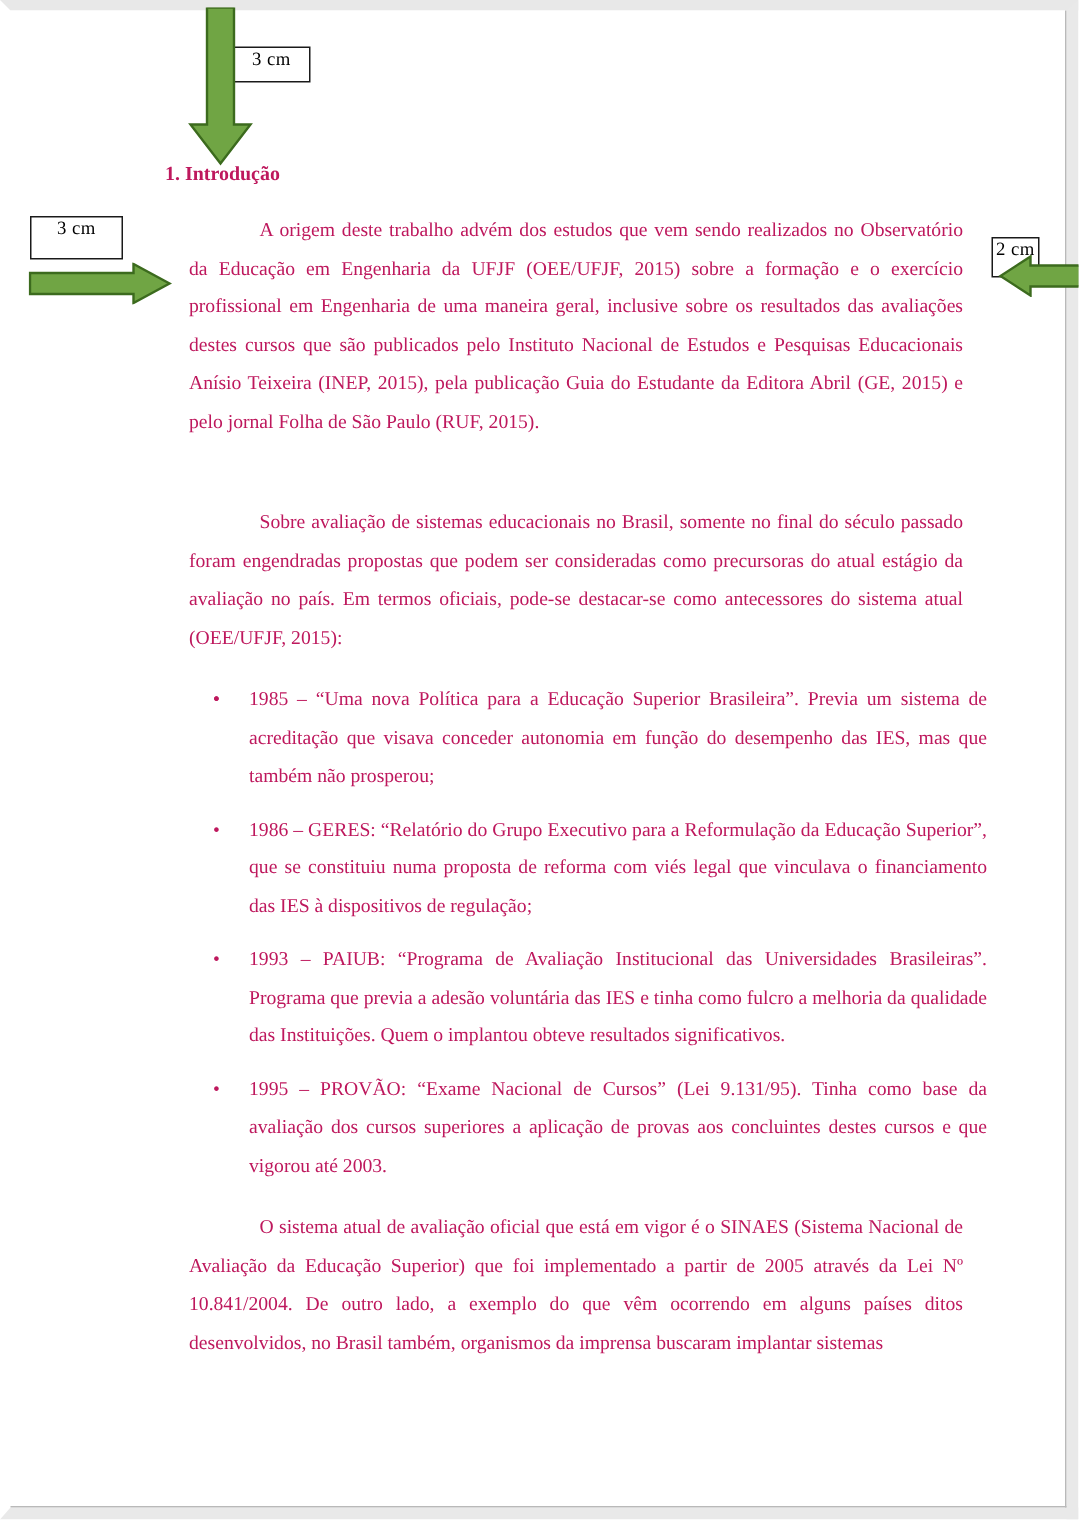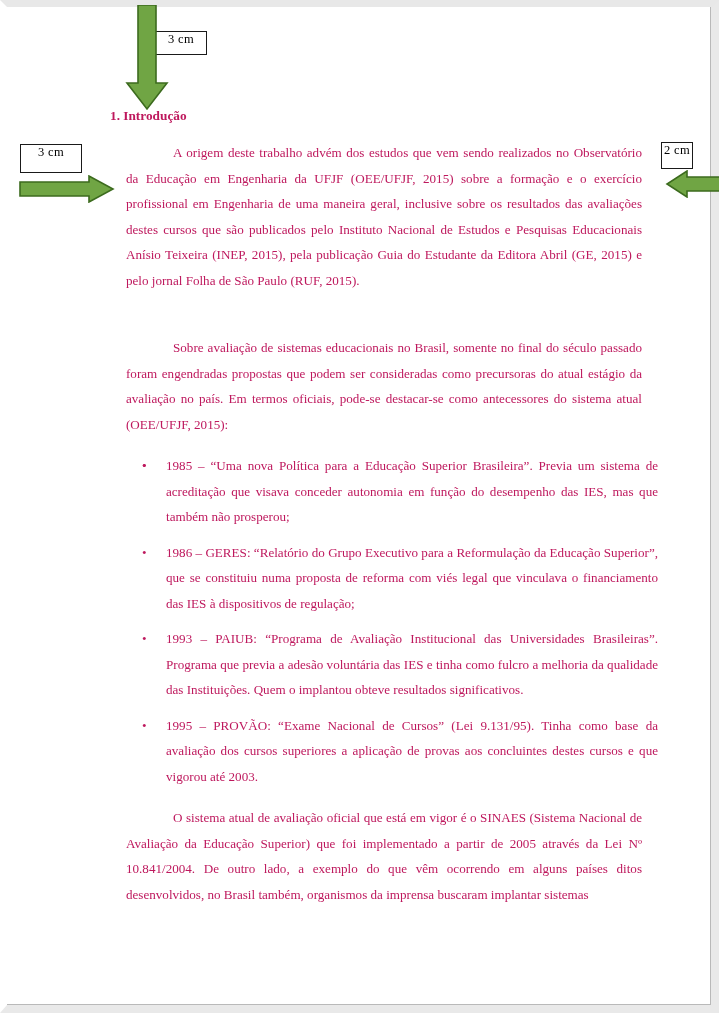--- a/index.html
+++ b/index.html
@@ -99,21 +99,21 @@
     font-size: 12.5px;
     color: #000000;
     display: flex;
     align-items: flex-start;
     justify-content: center;
     box-sizing: border-box;
     letter-spacing: 0.3px;
   }
   #callout-top    { left: 148px; top: 24px;  width: 52px;  height: 24px; }
   #callout-left   { left: 13px;  top: 137px; width: 62px;  height: 29px; }
-  #callout-right  { left: 654px; top: 135px; width: 32px;  height: 27px; }
+  #callout-right  { left: 654px; top: 151px; width: 32px;  height: 27px; }
 
   
   .arrow-svg { position: absolute; display: block; }
   #arrow-top   { left: 118px; top: -2px;  width: 44px; height: 106px; }
   #arrow-left  { left: 12px;  top: 168px; width: 96px; height: 28px; }
   #arrow-right { left: 658px; top: 163px; width: 56px; height: 28px; }
 </style>
 </head>
 <body>
 

